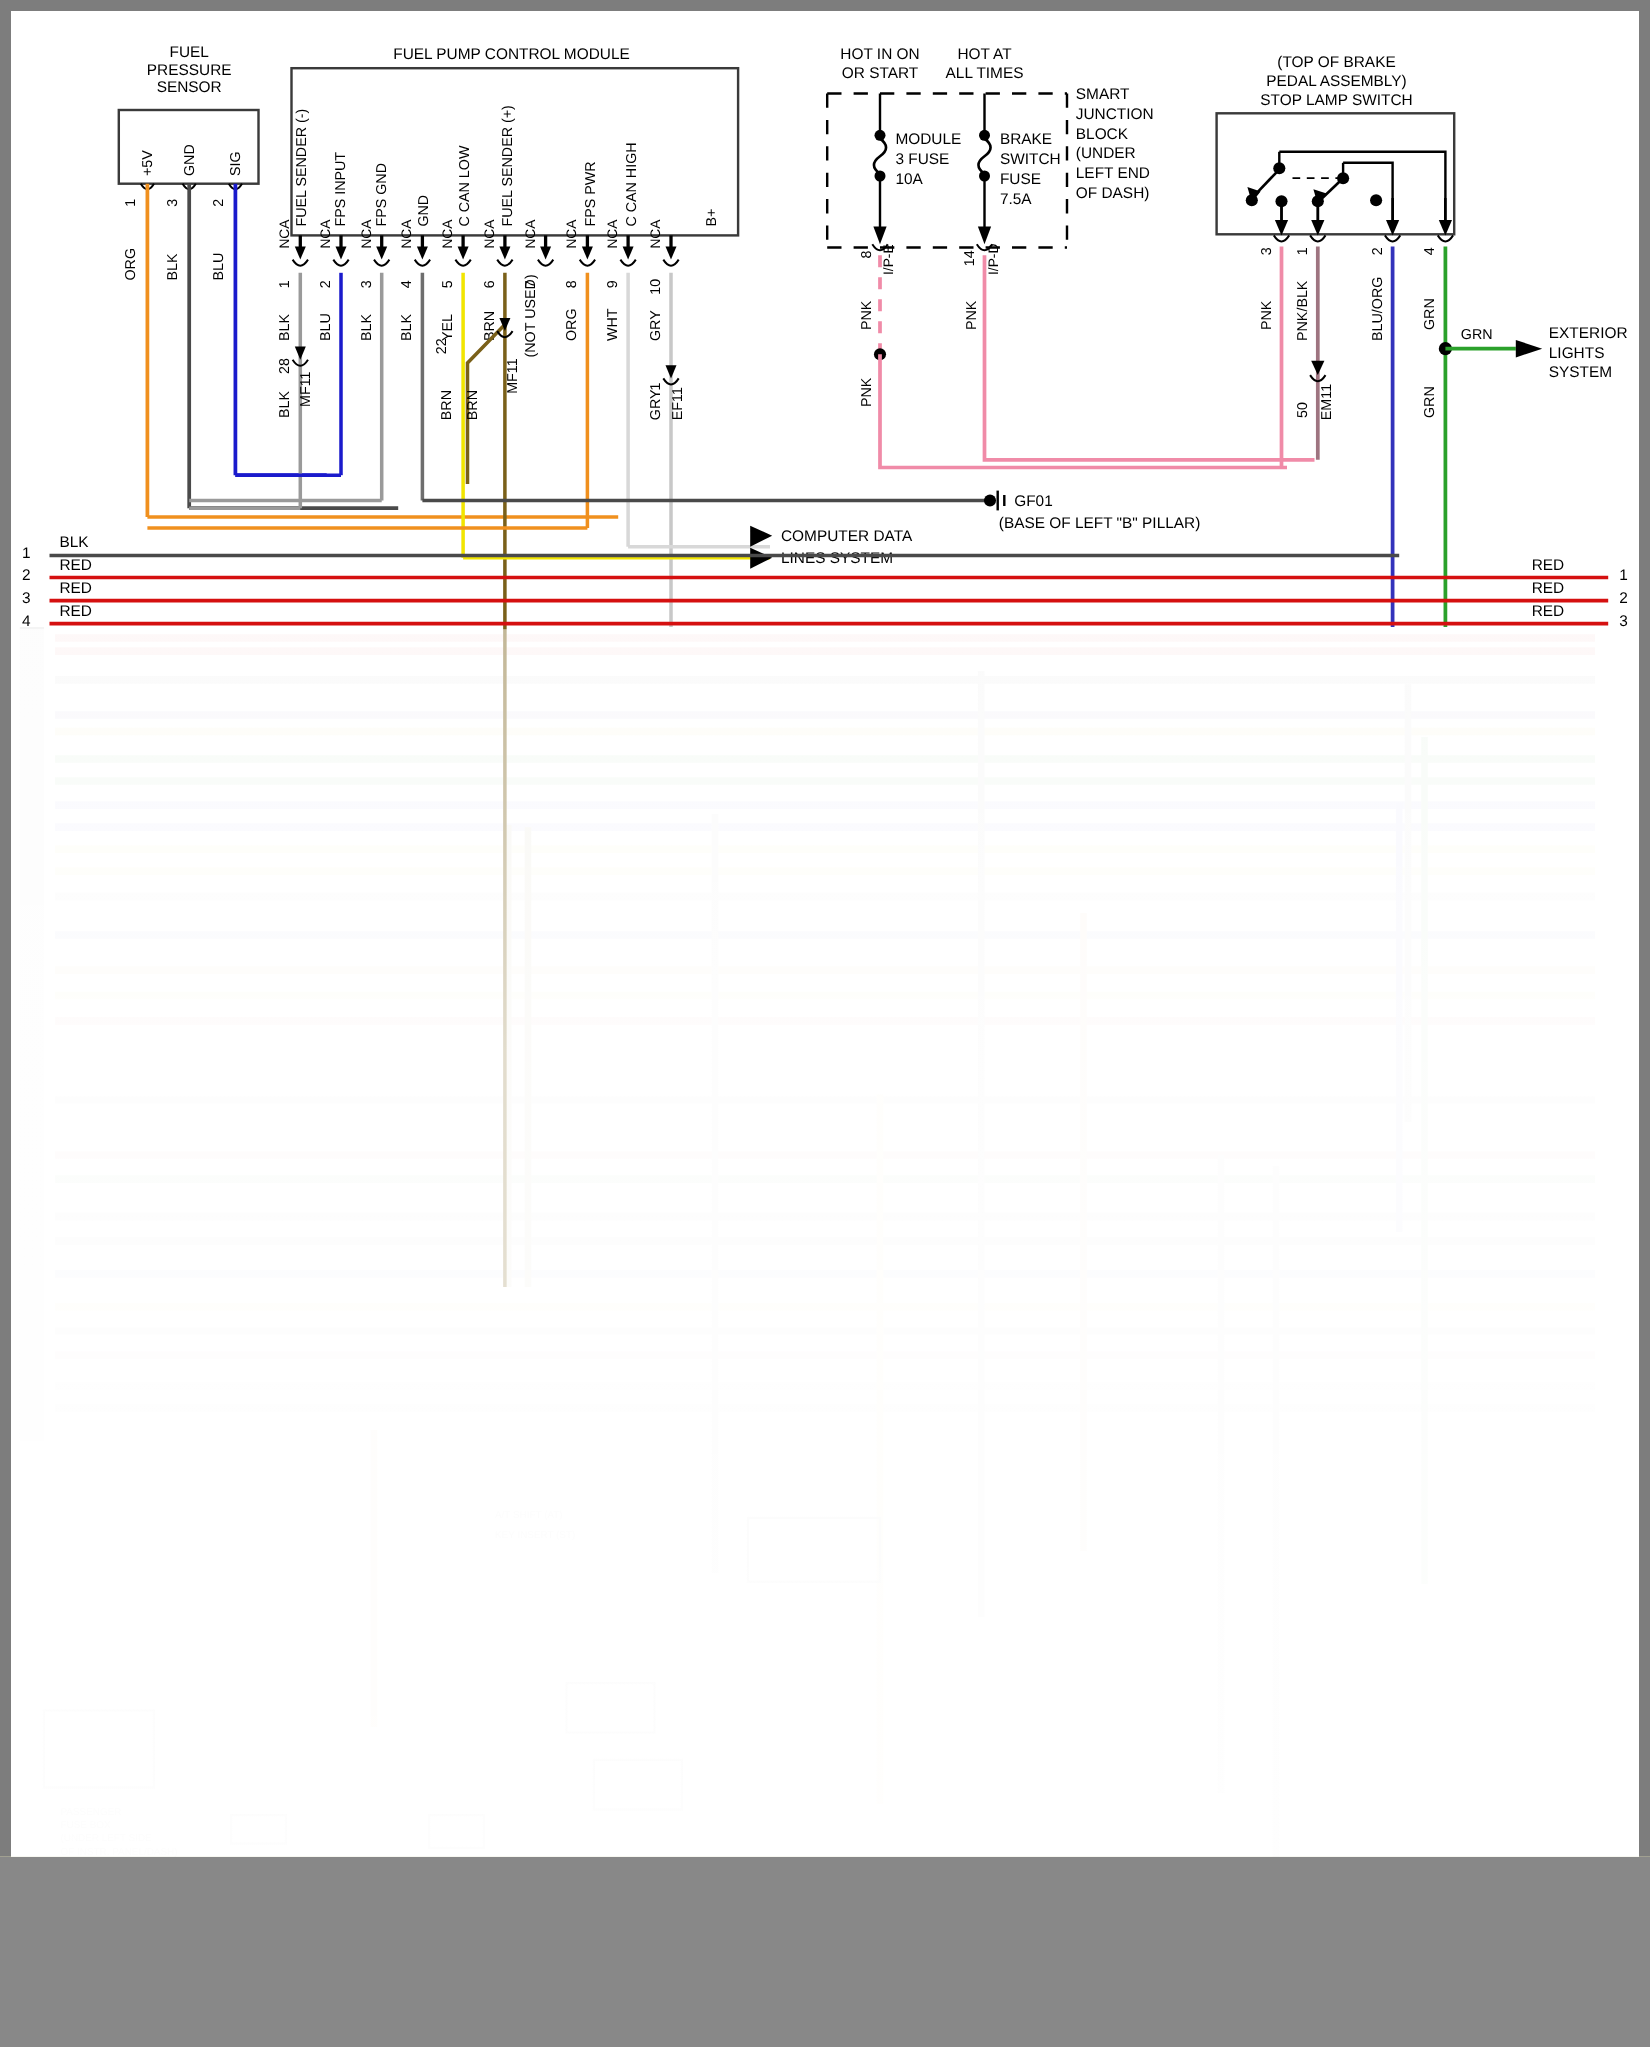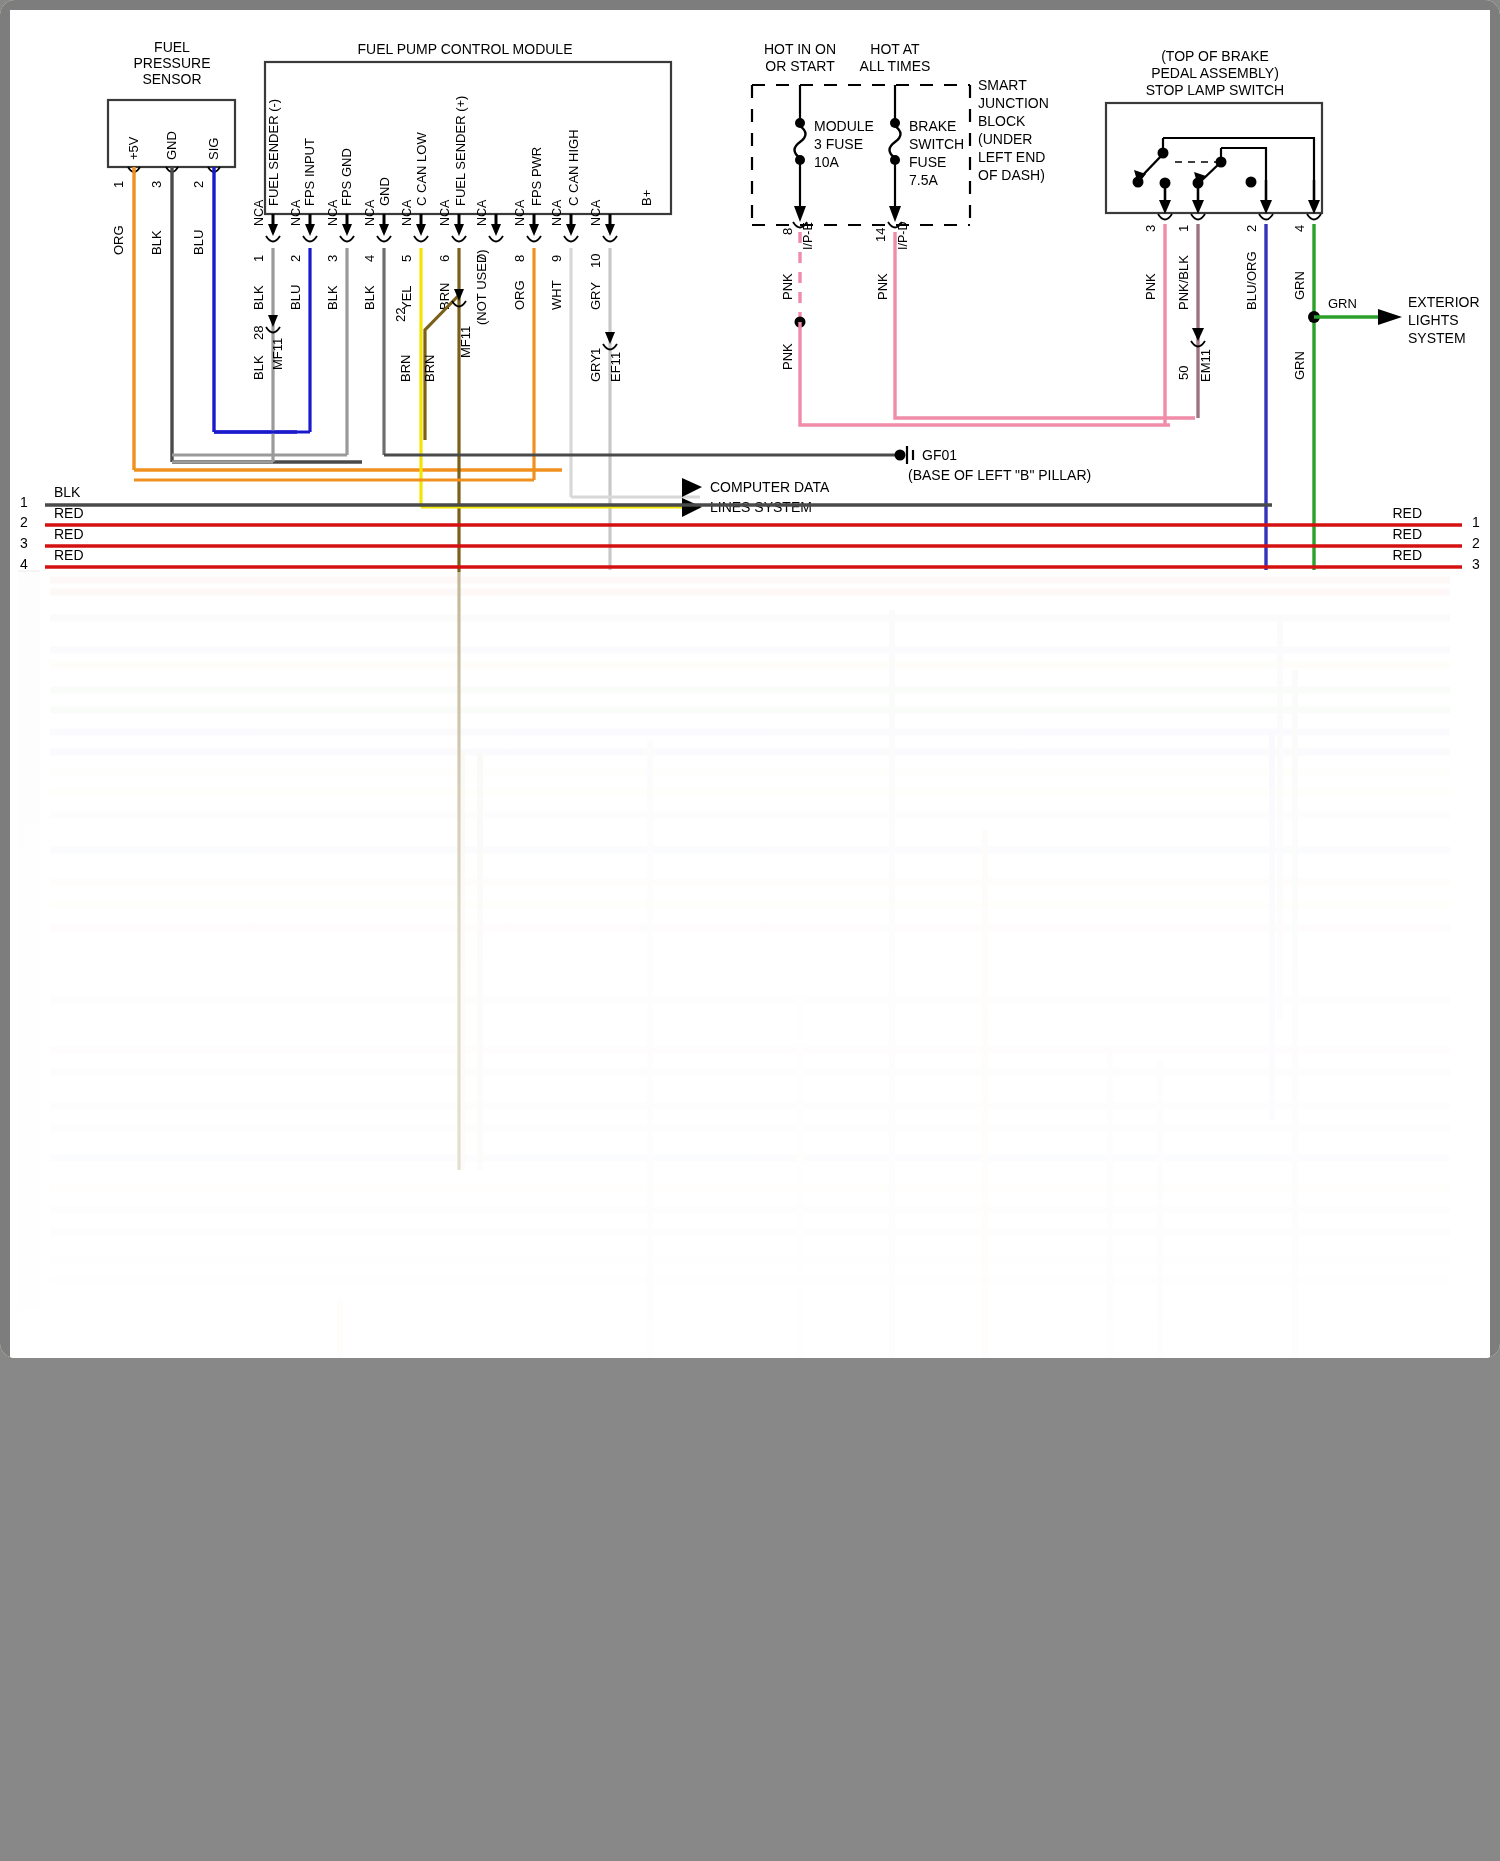--- a/index.html
+++ b/index.html
@@ -1,17 +1,17 @@
 <!DOCTYPE html>
 <html><head>
 <meta charset="utf-8">
 <style>
   html,body{margin:0;padding:0;background:#888;}
   body{font-family:"Liberation Sans", sans-serif;}
-  #page{position:relative;width:1500px;height:1358px;background:#fef9c3;overflow:hidden;border-radius:15px;}
+  #page{position:relative;width:1500px;height:1688px;background:#fef9c3;overflow:hidden;}
   #frame{position:absolute;left:0;top:0;width:1500px;height:1861px;box-sizing:border-box;border:10px solid #7d7d7d;}
   #sheet{position:absolute;left:10px;top:10px;width:1480px;height:1841px;background:#fff;overflow:hidden;}
   .svgwrap{position:absolute;left:0;top:0;width:1480px;height:1841px;}
   svg{display:block;}
   .t{font-family:"Liberation Sans", sans-serif;font-size:13.5px;fill:#000;}
   .t12{font-size:12.5px;}
   .t13{font-size:13px;}
   .t14{font-size:14px;}
   .fadeMask2{position:absolute;left:0;top:562px;width:1480px;height:1279px;
     background:linear-gradient(to bottom, rgba(255,255,255,0.55) 0%, rgba(255,255,255,0.78) 30%, rgba(255,255,255,0.86) 100%);

